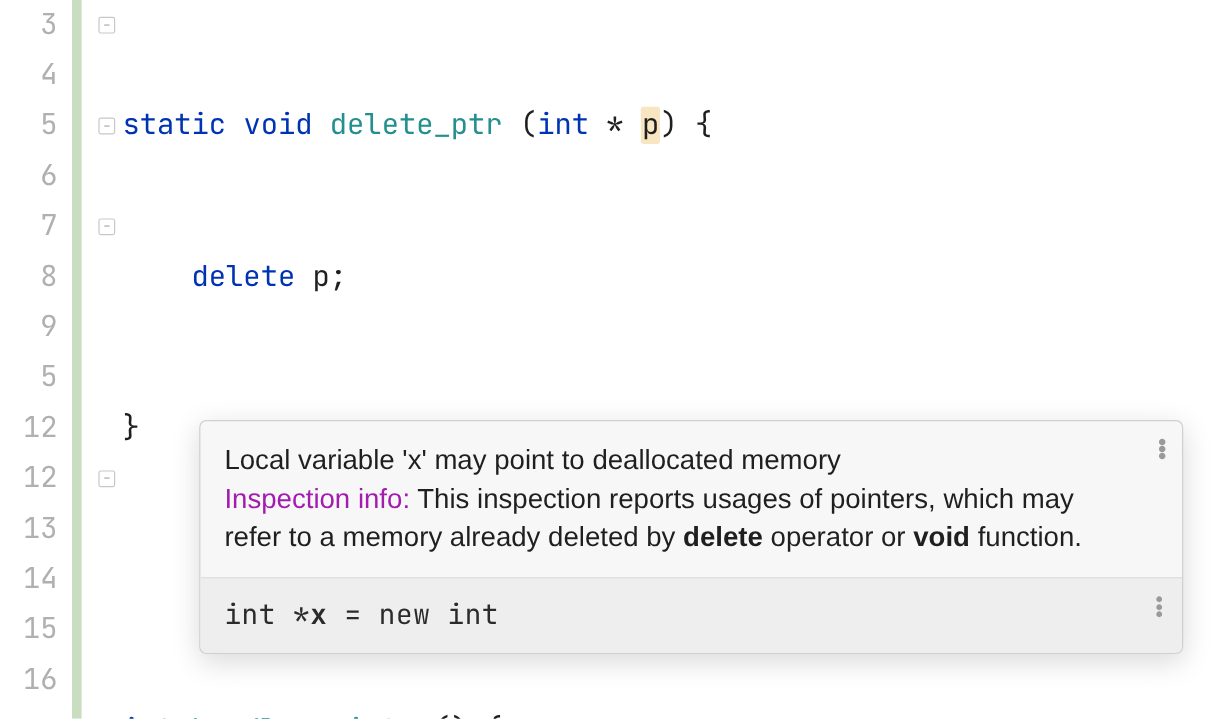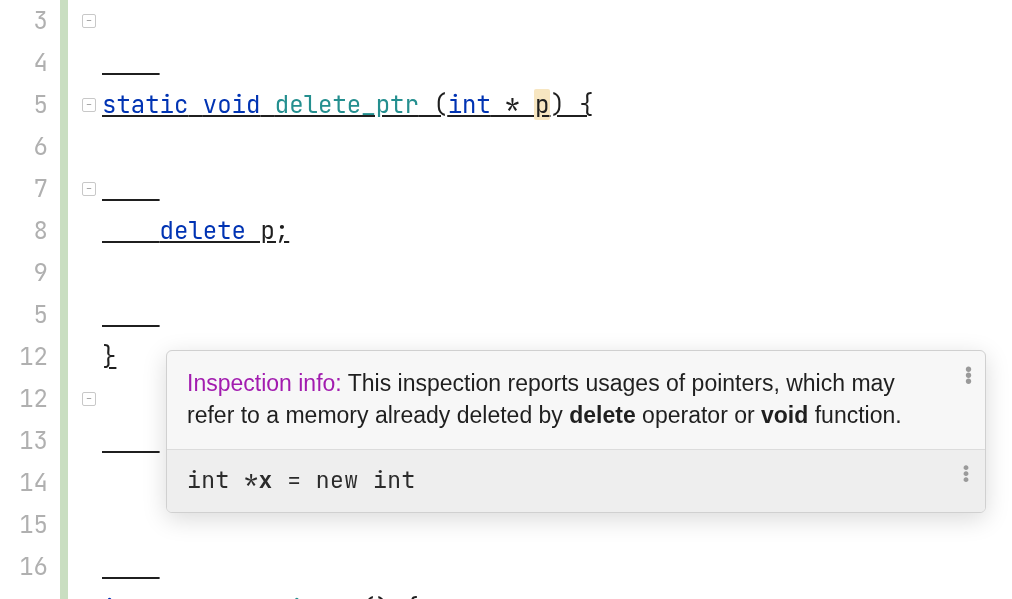--- a/index.html
+++ b/index.html
@@ -50,21 +50,20 @@
     line-height: 12px;
     text-align: center;
     color: #9a9a9a;
     border-radius: 2px;
   }
   .code {
     flex: 1;
     position: relative;
     white-space: pre;
     color: #1f1f1f;
-    text-decoration: underline;
   }
   .code .line { height: 42px; }
   .kw   { color: #0033b3; }
   .fn   { color: #248f8f; }
   .hl-param { background: #f7e6c1; border-radius:2px; padding:0 1px;}
 
   
   .tooltip {
     position: absolute;
     left: 166px;
@@ -159,20 +158,21 @@
   </div>
 </div>
 
 <div class="tooltip">
   <div class="body">
     <div class="more">
         <div>•</div>
         <div>•</div>
         <div>•</div>
       </div>
+    <div>Local variable 'x' may point to deallocated memory</div>
     <div><span class="info-label">Inspection info:</span><span> This inspection reports usages of pointers, which may refer to a memory already deleted by </span><b>delete</b><span> operator or </span><b>void</b><span> function.</span></div>
   </div>
   <div class="snippet">
     <div class="more">
         <div>•</div>
         <div>•</div>
         <div>•</div>
       </div>
     <span>int *</span><b>x</b><span> = new int</span>
   </div>

